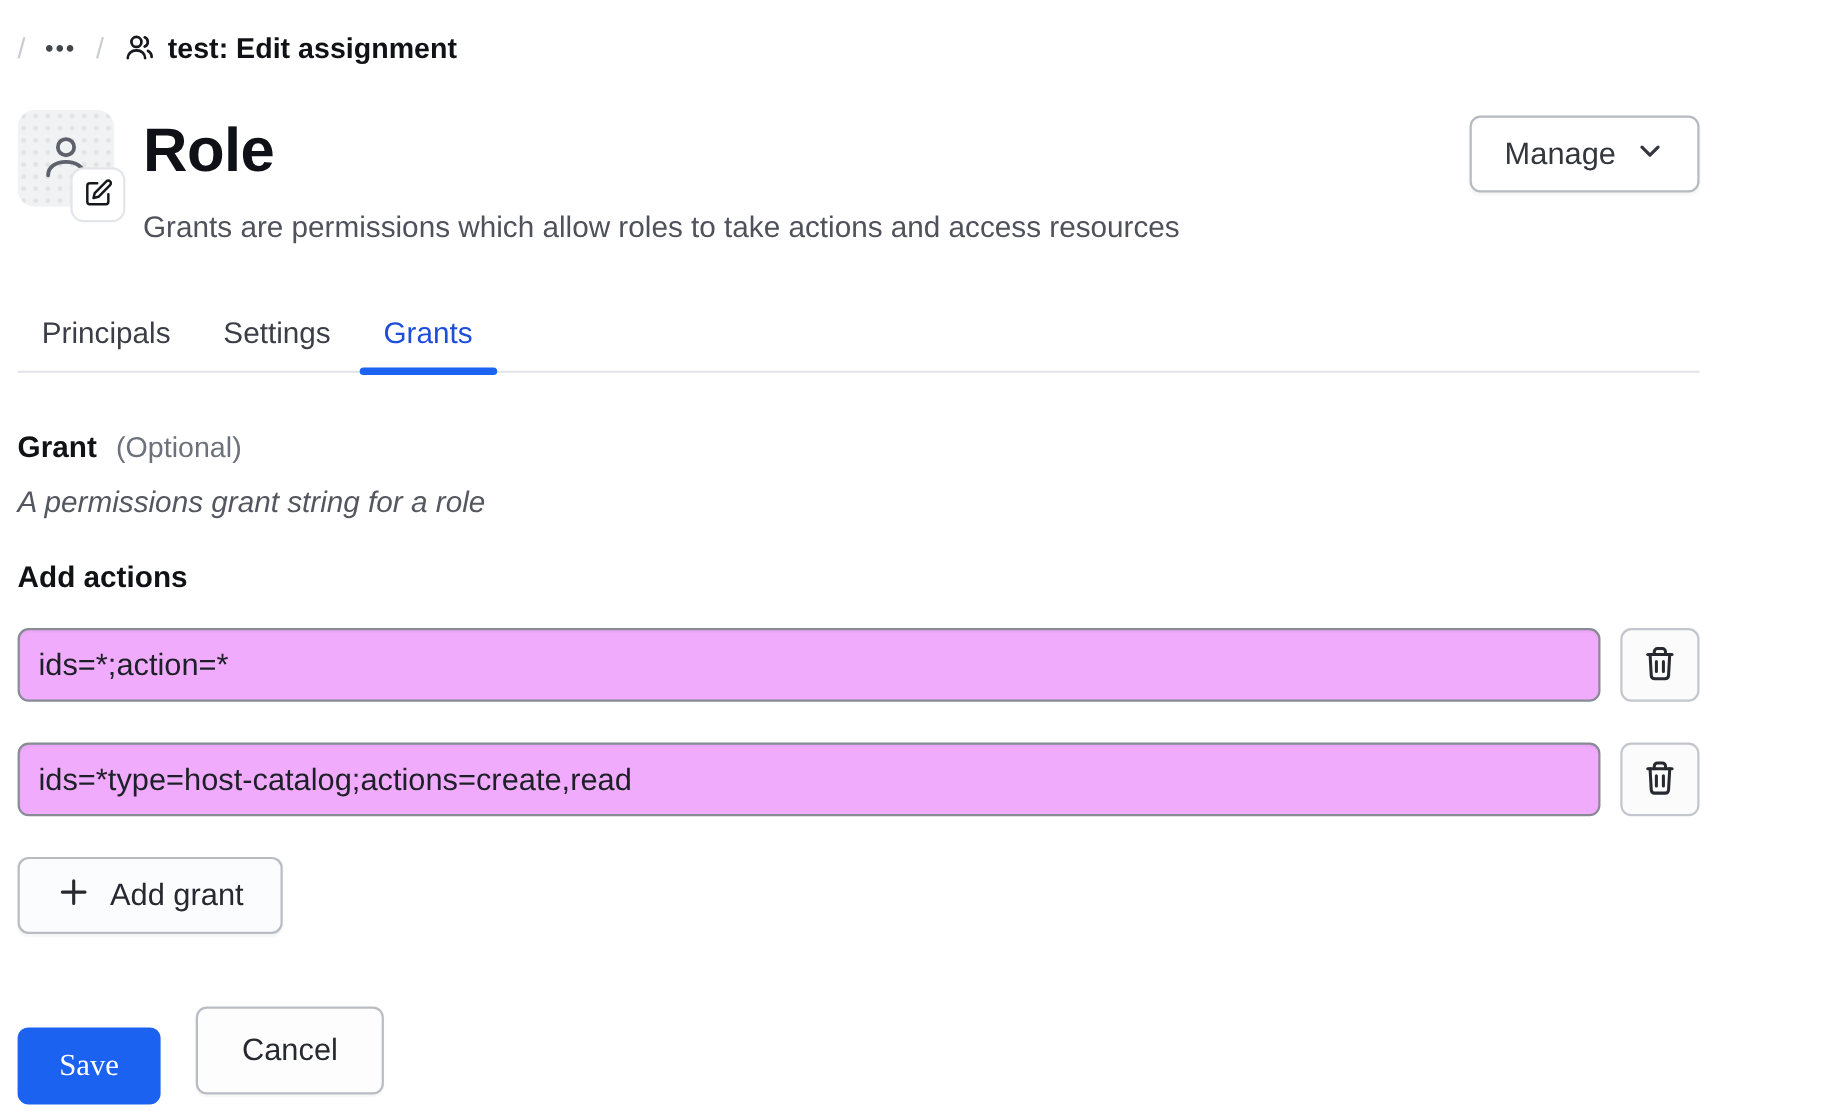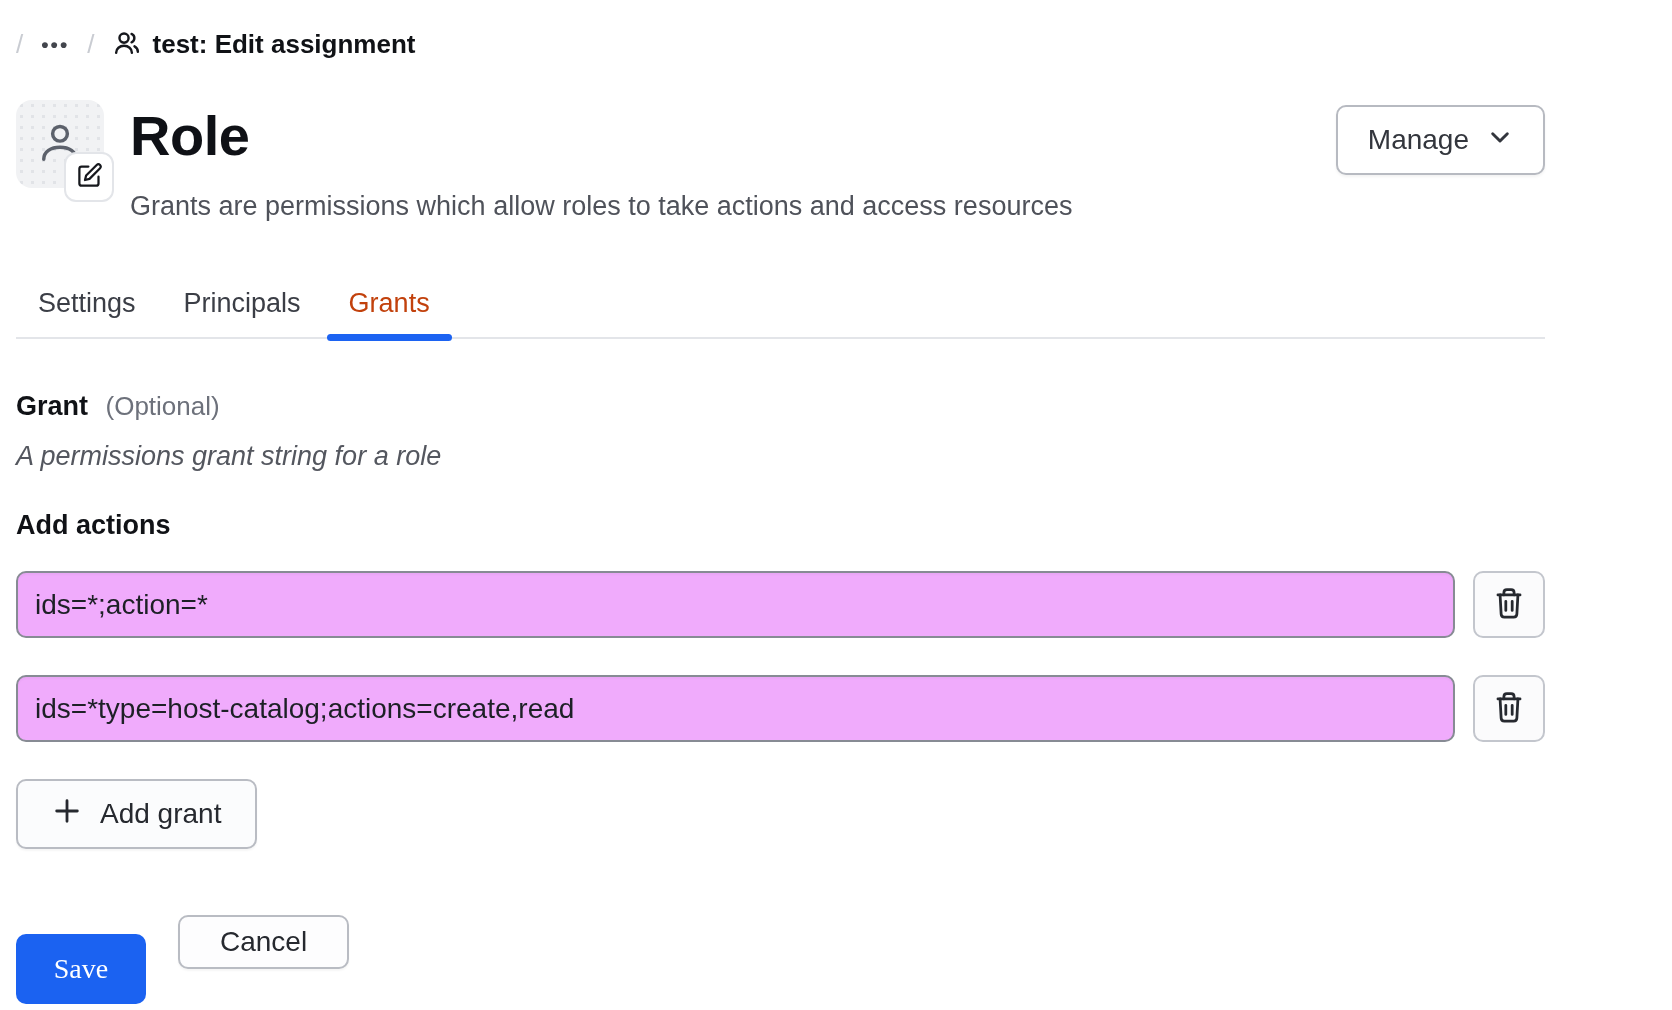--- a/index.html
+++ b/index.html
@@ -44,21 +44,21 @@
     height: 70px; padding: 0 30px;
     display: flex; align-items: center; gap: 18px;
     background: #ffffff; border: 2px solid #b7bac1; border-radius: 10px;
     font-family: inherit; font-size: 28px; font-weight: 500; color: #33363d;
     box-shadow: 0 2px 3px rgba(0,0,0,0.05); cursor: pointer;
   }
 
   
   .tabs { display: flex; margin-top: 66px; border-bottom: 2px solid #e3e5e9; }
   .tab { position: relative; padding: 0 22px 18px; margin-right: 4px; font-size: 27px; font-weight: 500; color: #3b3e46; cursor: pointer; background: none; border: none; font-family: inherit; }
-  .tab.active { color: #c2410c; }
+  .tab.active { color: #1d4ed8; }
   .tab.active::after { content: ""; position: absolute; left: 0; right: 0; bottom: -4px; height: 7px; background: #1c63f2; border-radius: 4px; }
 
   
   .grant-section { margin-top: 52px; }
   .grant-label-row { font-size: 27px; }
   .grant-label { font-weight: 700; color: #101216; }
   .grant-optional { color: #6d717b; margin-left: 10px; font-size: 26px; }
   .grant-help { margin-top: 19px; font-size: 27px; color: #54575f; font-style: italic; }
   .add-variable { margin-top: 38px; font-size: 27px; font-weight: 700; color: #101216; }
 
@@ -86,21 +86,21 @@
   }
 
   
   .actions-row { display: flex; gap: 32px; margin-top: 66px; }
   .save-btn {
     width: 130px; height: 70px; border: none; border-radius: 10px;
     background: #1b62f1; color: #ffffff;
     font-family: Liberation Serif, serif; font-size: 28px; font-weight: 500; cursor: pointer; margin-top: 19px;
   }
   .cancel-btn {
-    height: 54px; padding: 0 40px; border: 2px solid #b9bcc3; border-radius: 10px;
+    height: 80px; padding: 0 40px; border: 2px solid #b9bcc3; border-radius: 10px;
     background: #fdfdfe; color: #26292f;
     font-family: inherit; font-size: 28px; font-weight: 500; cursor: pointer;
     box-shadow: 0 2px 2px rgba(0,0,0,0.04);
   }
 
   svg { flex: 0 0 auto; }
 </style>
 </head>
 <body>
 
@@ -150,22 +150,22 @@
       <span>Manage</span>
       <span>
         <svg width="26" height="26" viewBox="0 0 16 16" fill="none" stroke="#33363d" stroke-width="1.8" stroke-linecap="round" stroke-linejoin="round">
           <path d="M3.5 6l4.5 4.5L12.5 6"></path>
         </svg>
       </span>
     </button>
   </div>
 
   <div class="tabs">
+    <button class="tab">Principals</button>
     <button class="tab">Settings</button>
-    <button class="tab">Principals</button>
     <button class="tab active">Grants</button>
   </div>
 
   <div class="grant-section">
     <div class="grant-label-row">
       <span class="grant-label">Grant</span>
       <span class="grant-optional">(Optional)</span>
     </div>
     <div class="grant-help">A permissions grant string for a role</div>
 

